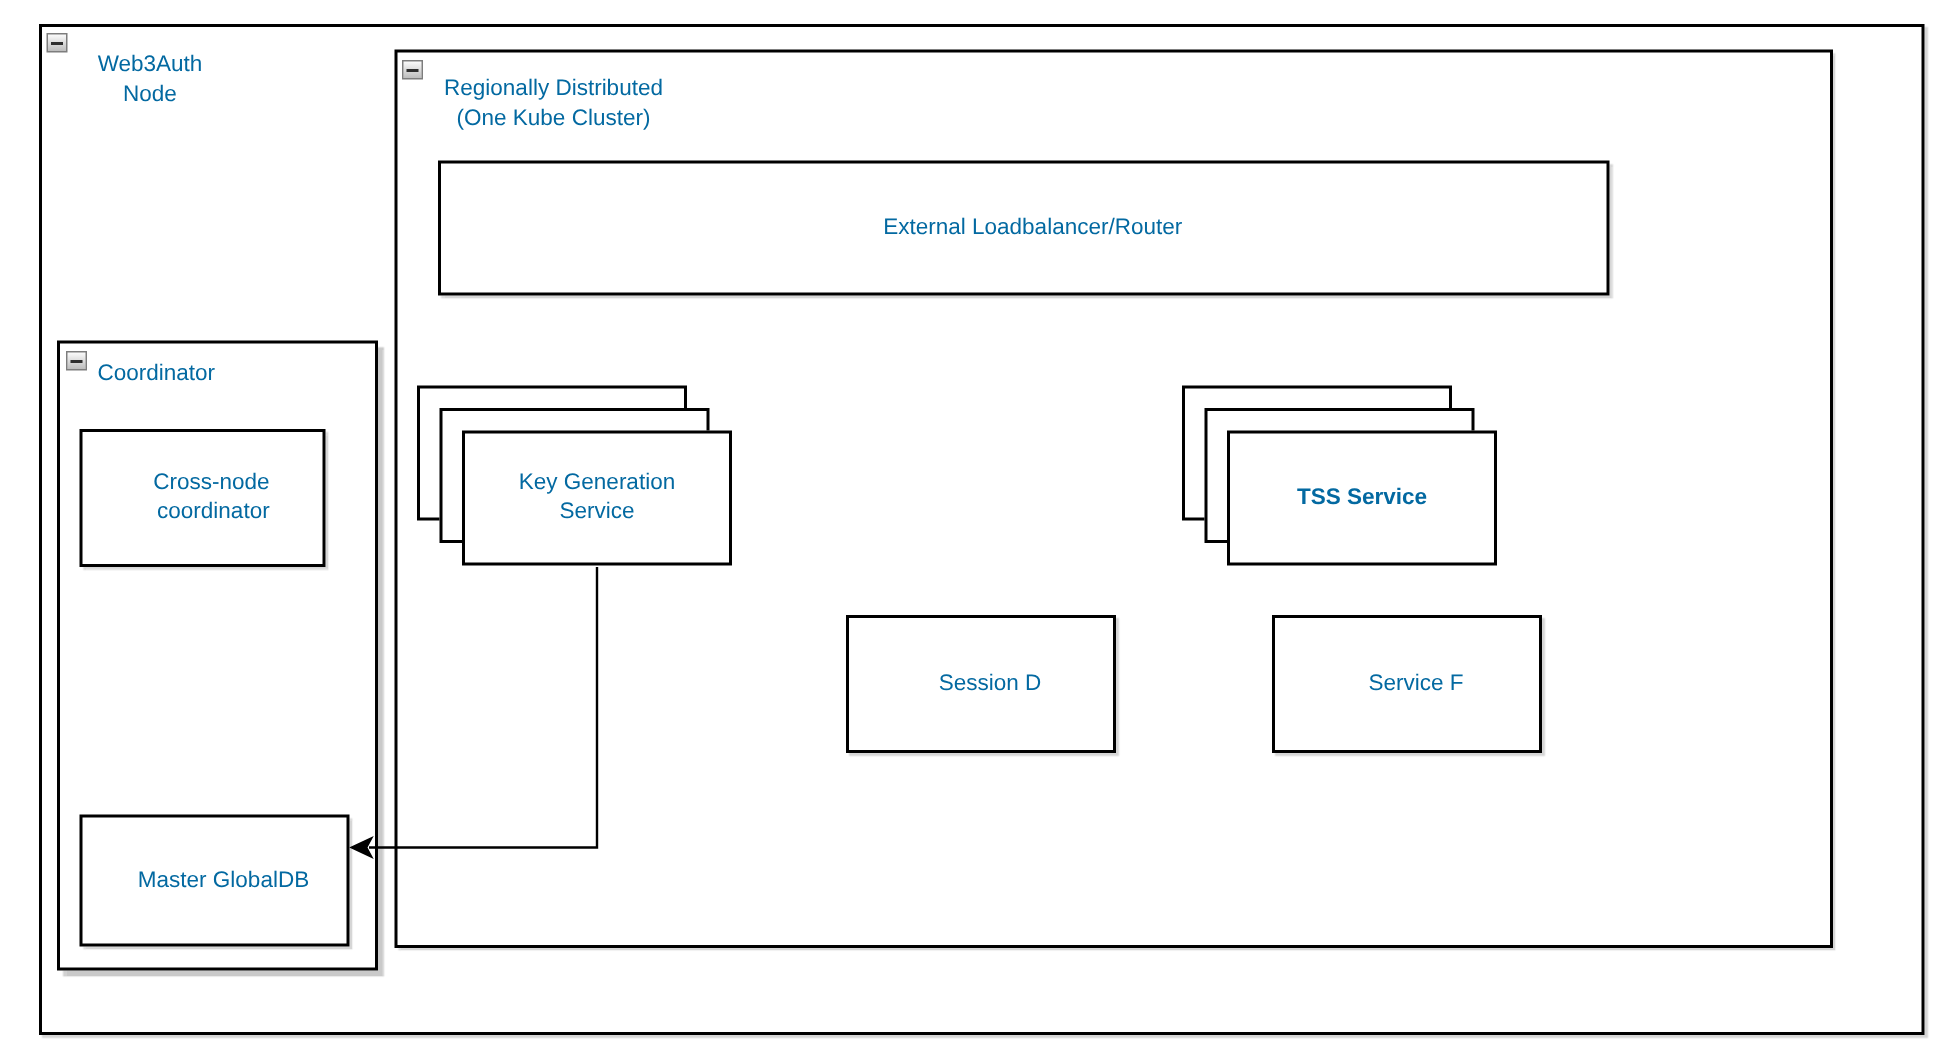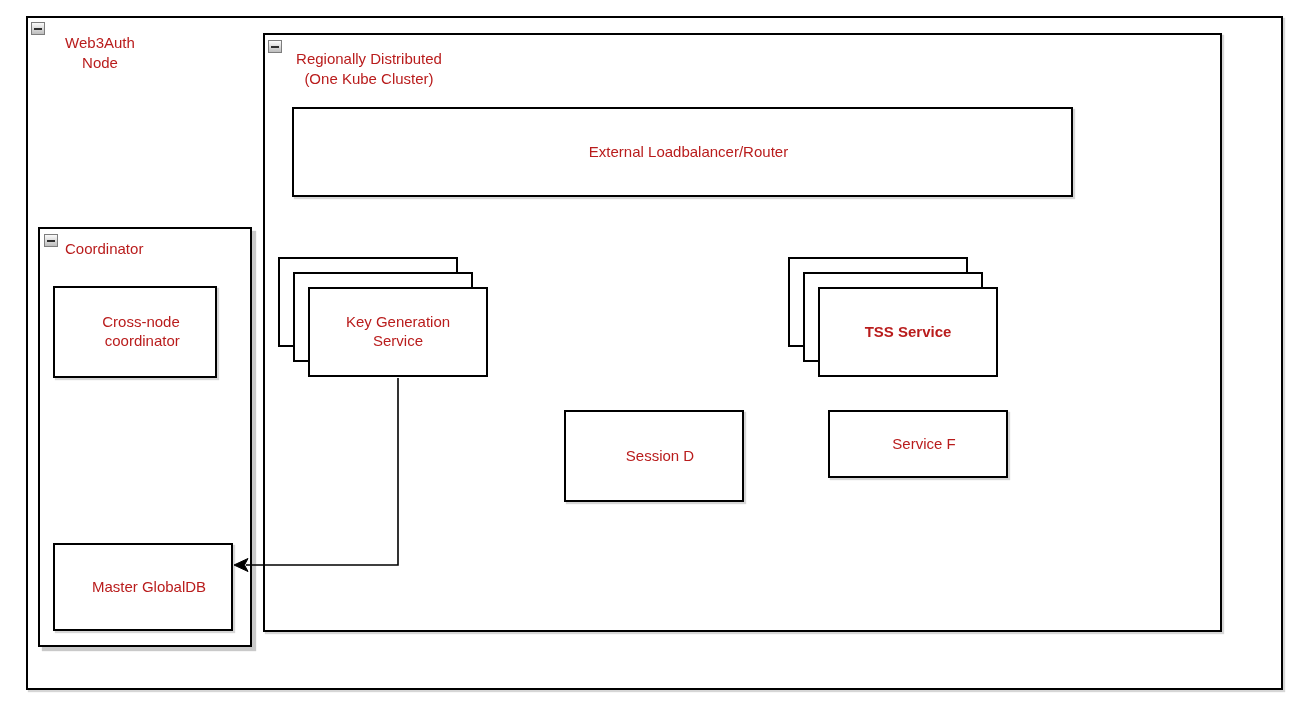--- a/index.html
+++ b/index.html
@@ -3,21 +3,21 @@
 <meta charset="utf-8">
 <style>
   html, body { margin: 0; padding: 0; background: #ffffff; }
   .canvas {
     position: relative;
     width: 1302px;
     height: 708px;
     background: #ffffff;
     font-family: "Liberation Sans", sans-serif;
     font-size: 15px;
-    color: #b91c1c;
+    color: #0369a1;
     overflow: hidden;
   }
   .shape {
     position: absolute;
     background: #ffffff;
     border: 2px solid #000000;
     box-sizing: border-box;
   }
   .shadowed { box-shadow: 2px 2px 1px #d6d6d6; }
   .big-shadow { box-shadow: 4px 4px 1px #c9c9c9; }
@@ -29,21 +29,21 @@
     white-space: pre-line;
     line-height: 1.25;
     padding-left: 12px;
   }
   
   .outer-box   { left: 26px;  top: 16px;  width: 1257px; height: 674px; }
   .rd-box      { left: 263px; top: 33px;  width: 959px;  height: 599px; }
   .coord-box   { left: 38px;  top: 227px; width: 214px;  height: 420px; }
   .elb-box     { left: 292px; top: 107px; width: 781px;  height: 90px; }
   .svc-d-box   { left: 564px; top: 410px; width: 180px;  height: 92px; }
-  .svc-f-box   { left: 828px; top: 410px; width: 180px;  height: 68px; }
+  .svc-f-box   { left: 848px; top: 410px; width: 180px;  height: 92px; }
   .crossnode-box { left: 53px; top: 286px; width: 164px; height: 92px; }
   .coordsrv-box  { left: 53px; top: 393px; width: 180px; height: 88px; }
   .masterdb-box  { left: 53px; top: 543px; width: 180px; height: 88px; }
   
   .stack { position: absolute; width: 210px; height: 120px; }
   .stack-kgs     { left: 278px; top: 257px; }
   .stack-session { left: 548px; top: 257px; }
   .stack-tss     { left: 788px; top: 257px; font-weight: bold; }
   .layer {
     position: absolute;

